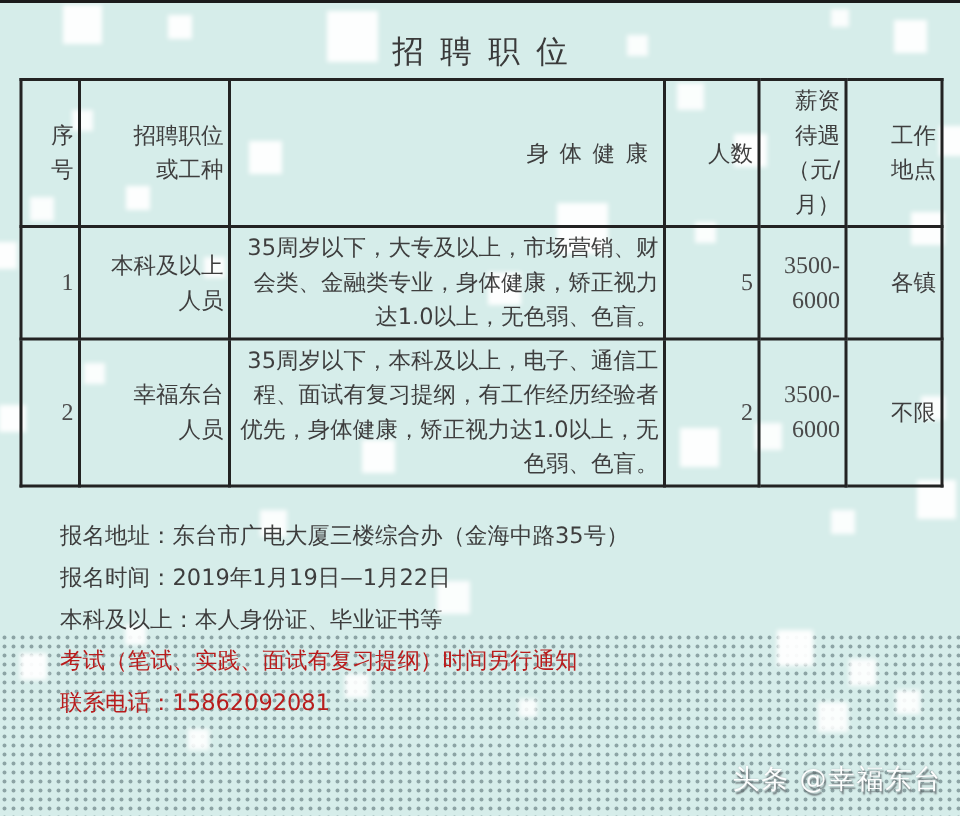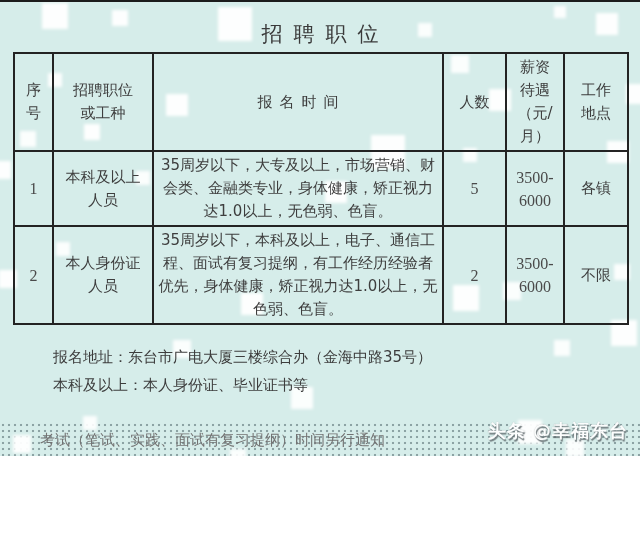--- a/index.html
+++ b/index.html
@@ -1,20 +1,20 @@
 <!DOCTYPE html>
 <html><head>
 <meta charset="utf-8">
 <style>
   * { margin:0; padding:0; box-sizing:border-box; }
   html,body { width:640px; height:544px; }
   body { font-family:"DejaVu Sans","Liberation Sans",sans-serif; }
 
   .page {
-    position:relative; width:640px; height:456px;
+    position:relative; width:640px; height:544px;
     background:#d6edea; overflow:hidden;
     border-top:2px solid #1c1c1c;
     color:#3e3e3e;
   }
 
   
   .blobs {
     position:absolute; top:0; left:0; width:0; height:0; border-radius:50%;
     z-index:2; pointer-events:none;
     box-shadow:
@@ -63,51 +63,51 @@
     text-align:center; font-size:21px; font-weight:500;
     letter-spacing:11px; text-indent:11px; color:#3a3a3a;
   }
 
   table.jobs {
     position:absolute; left:13px; top:50px; width:614px; z-index:5;
     border-collapse:collapse; table-layout:fixed;
     font-size:15px; color:#3e3e3e;
   }
   table.jobs th, table.jobs td {
-    border:2px solid #232323; text-align:center; vertical-align:middle;
+    border:2px solid #232323; text-align:right; vertical-align:middle;
     font-weight:normal; line-height:23px; padding:2px 3px;
   }
   .pre { white-space:pre-line; }
   tr.hdr   { height:90px; }
   tr.row-1 { height:75px; }
   tr.row-2 { height:98px; }
   td.cond {
     text-align:left; padding:4px 9px 4px 10px; line-height:25px;margin-top:41px;
   }
   .sp4 { letter-spacing:7px; text-indent:7px; }
   .num { font-family:"Liberation Serif","DejaVu Serif",serif; font-size:16px; color:#4a4a4a; }
 
   .info {
-    position:absolute; left:53px; top:341px; z-index:5;
+    position:absolute; left:40px; top:341px; z-index:5;
     font-size:15px; line-height:28px; color:#3d3d3d;
   }
 
   .dotted {
     position:absolute; left:0; top:420px; width:640px; height:124px; z-index:1;
     background-image:radial-gradient(circle, rgba(66,90,94,.5) 1px, rgba(66,90,94,0) 1.6px);
     background-size:6px 6px;
   }
   .dotted-text {
     position:absolute; left:40px; top:424px; z-index:5;
-    font-size:15px; line-height:28px; color:#737373;
+    font-size:15px; line-height:28px; color:#b91c1c;
   }
 
   .watermark {
     position:absolute; right:12px; bottom:13px; z-index:6;
-    font-size:18px; font-weight:bold; letter-spacing:1px;
+    font-size:18px; font-weight:normal; letter-spacing:1px;
     color:#fcfdfd;
     text-shadow:1px 2px 1px rgba(95,105,108,.85), 0 0 1px rgba(120,130,132,.5);
   }
 </style>
 </head>
 <body>
 
 <div class="page">
 
   <div class="blobs"></div>
@@ -122,21 +122,21 @@
       <col style="width:63px">
         <col style="width:58px">
         <col style="width:64px">
     </colgroup>
     <thead>
       <tr class="hdr">
         <th class="pre">序
 号</th>
         <th class="pre">招聘职位
 或工种</th>
-        <th class="sp4">报名时间</th>
+        <th class="sp4">身体健康</th>
         <th>人数</th>
         <th class="pre">薪资
 待遇
 （元/
 月）</th>
         <th class="pre">工作
 地点</th>
       </tr>
     </thead>
     <tbody>
@@ -145,37 +145,39 @@
         <td class="pre">本科及以上
 人员</td>
         <td class="cond">35周岁以下，大专及以上，市场营销、财会类、金融类专业，身体健康，矫正视力达1.0以上，无色弱、色盲。</td>
         <td class="num">5</td>
         <td class="pre num">3500-
 6000</td>
         <td>各镇</td>
       </tr>
       <tr class="row-2">
         <td class="num">2</td>
-        <td class="pre">本人身份证
+        <td class="pre">幸福东台
 人员</td>
         <td class="cond">35周岁以下，本科及以上，电子、通信工程、面试有复习提纲，有工作经历经验者优先，身体健康，矫正视力达1.0以上，无色弱、色盲。</td>
         <td class="num">2</td>
         <td class="pre num">3500-
 6000</td>
         <td>不限</td>
       </tr>
     </tbody>
   </table>
 
   <div class="info">
     <div>报名地址：东台市广电大厦三楼综合办（金海中路35号）</div>
+    <div>报名时间：2019年1月19日—1月22日</div>
     <div>本科及以上：本人身份证、毕业证书等</div>
   </div>
 
   <div class="dotted"></div>
 
   <div class="dotted-text">
     <div>考试（笔试、实践、面试有复习提纲）时间另行通知</div>
+    <div>联系电话：15862092081</div>
   </div>
 
   <div class="watermark">头条 @幸福东台</div>
 
 </div>
 
 </body></html>

